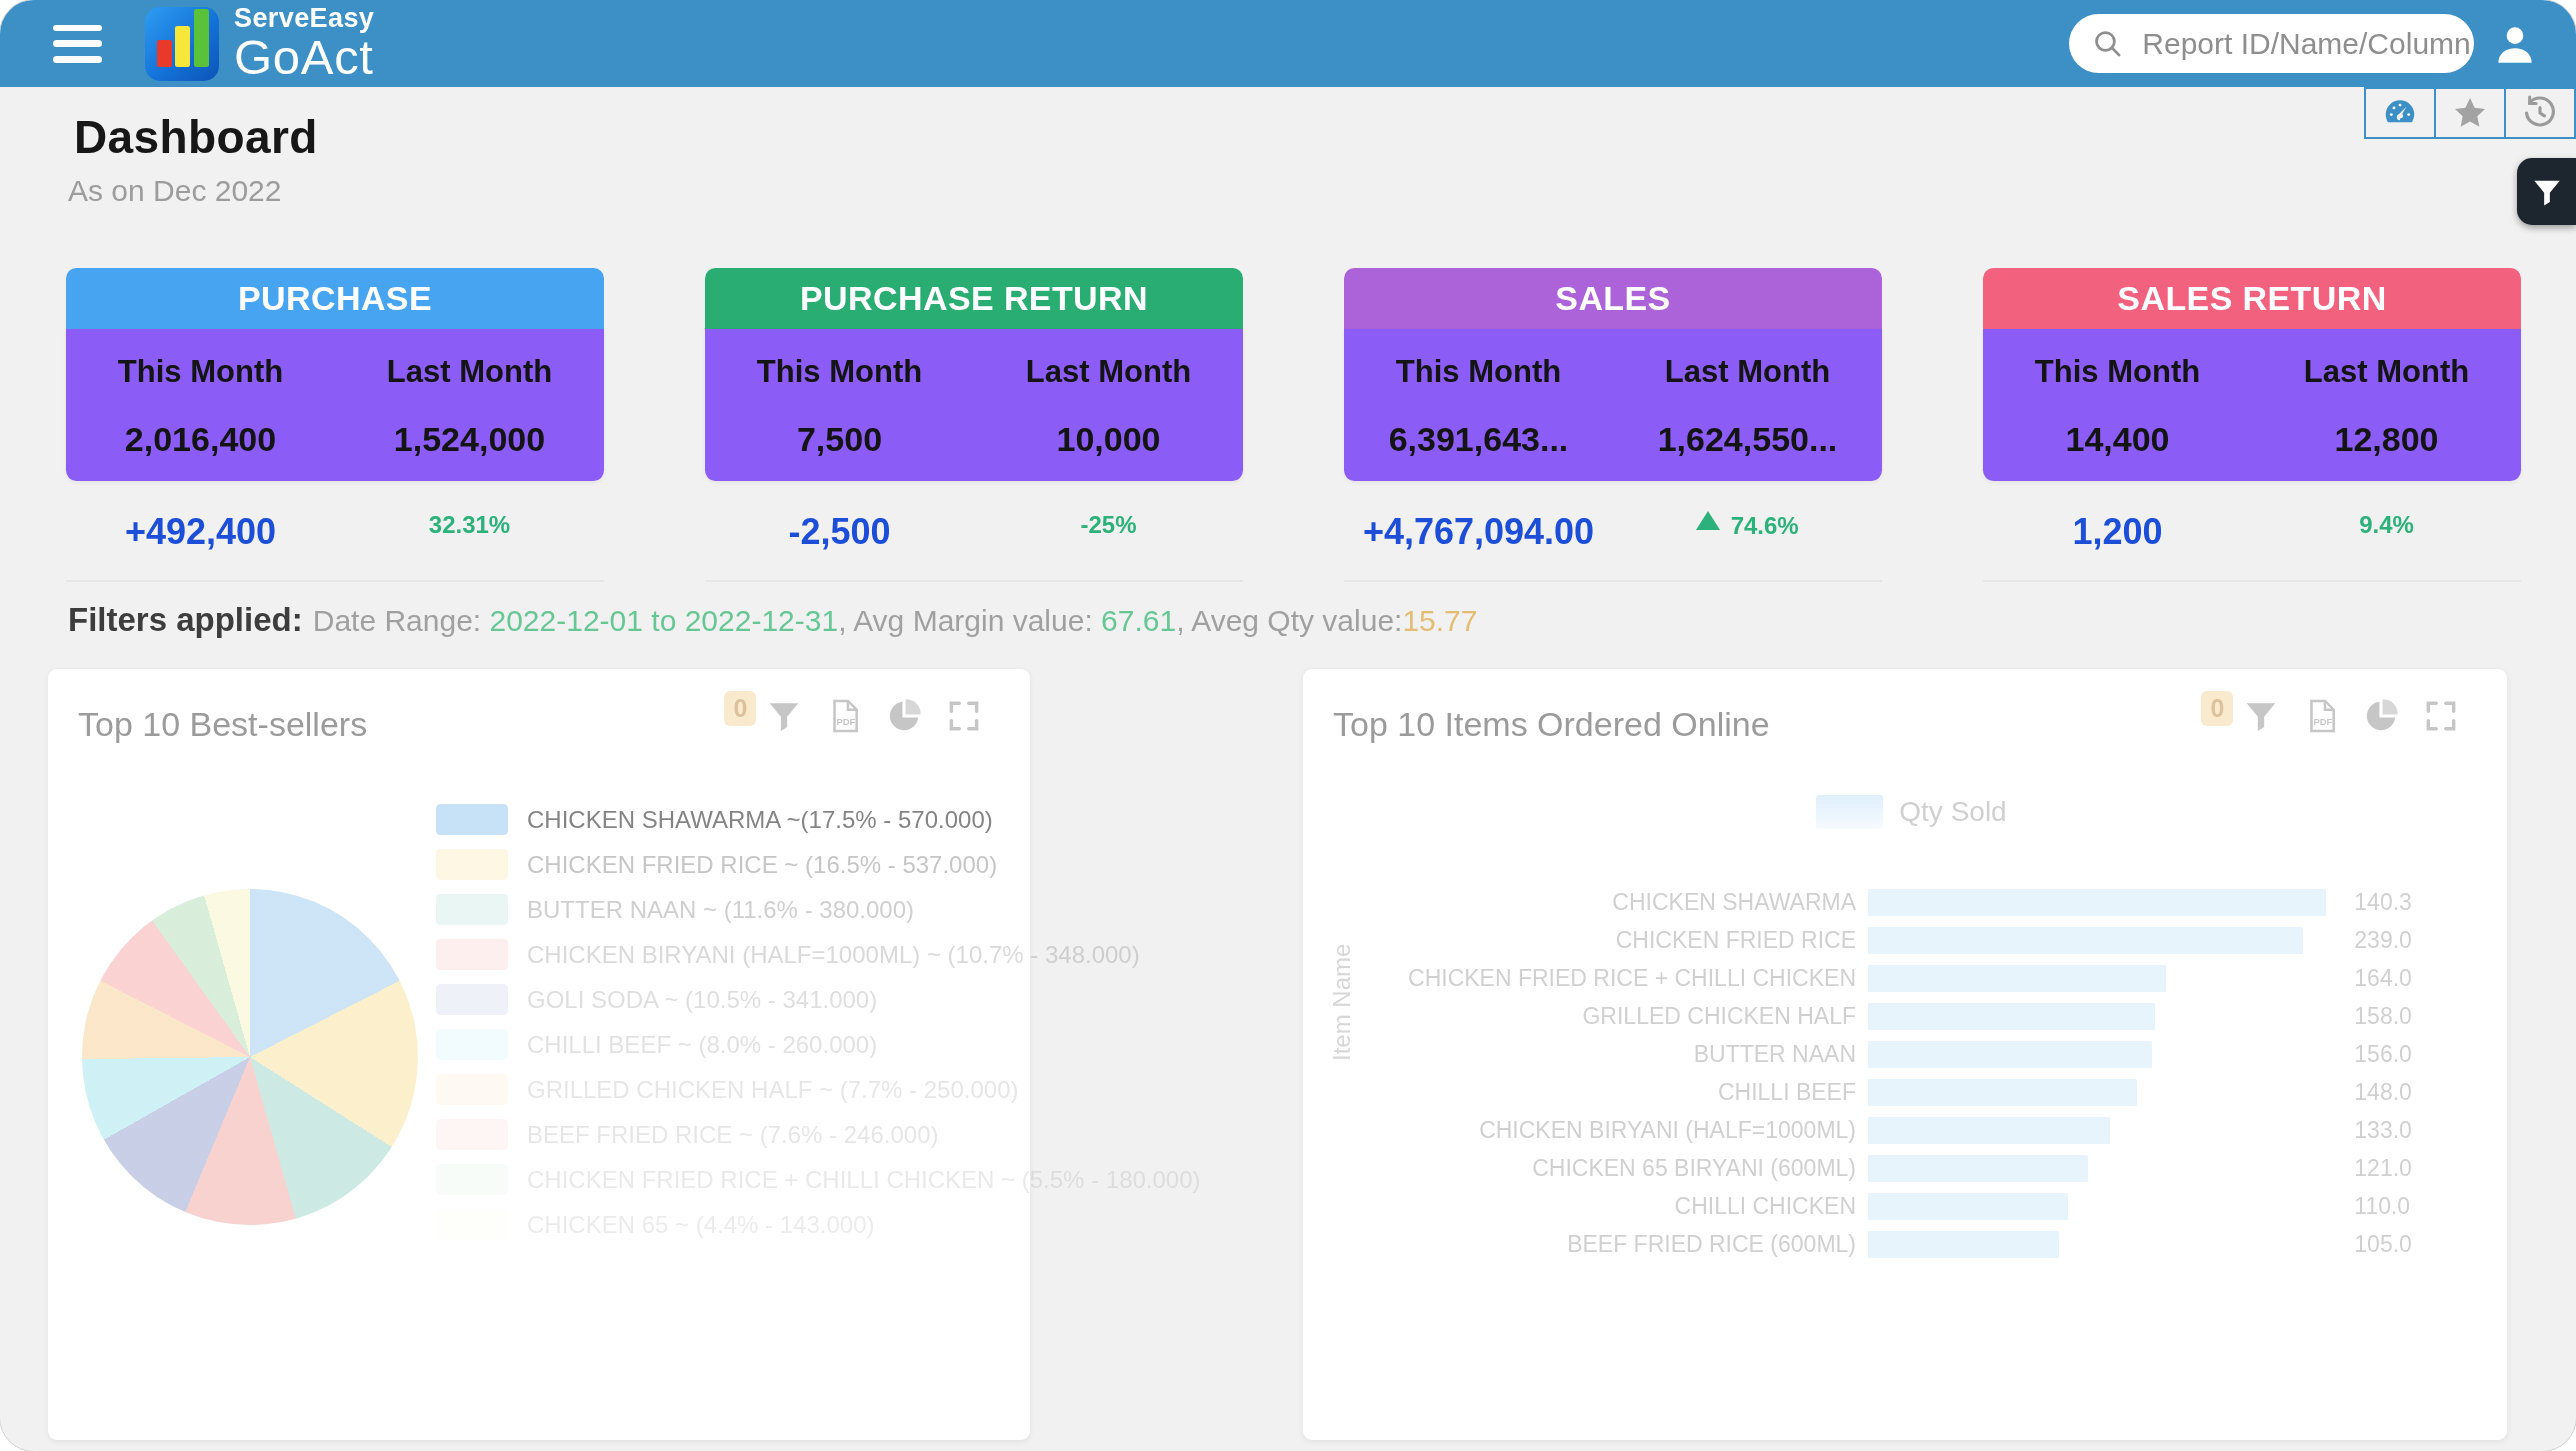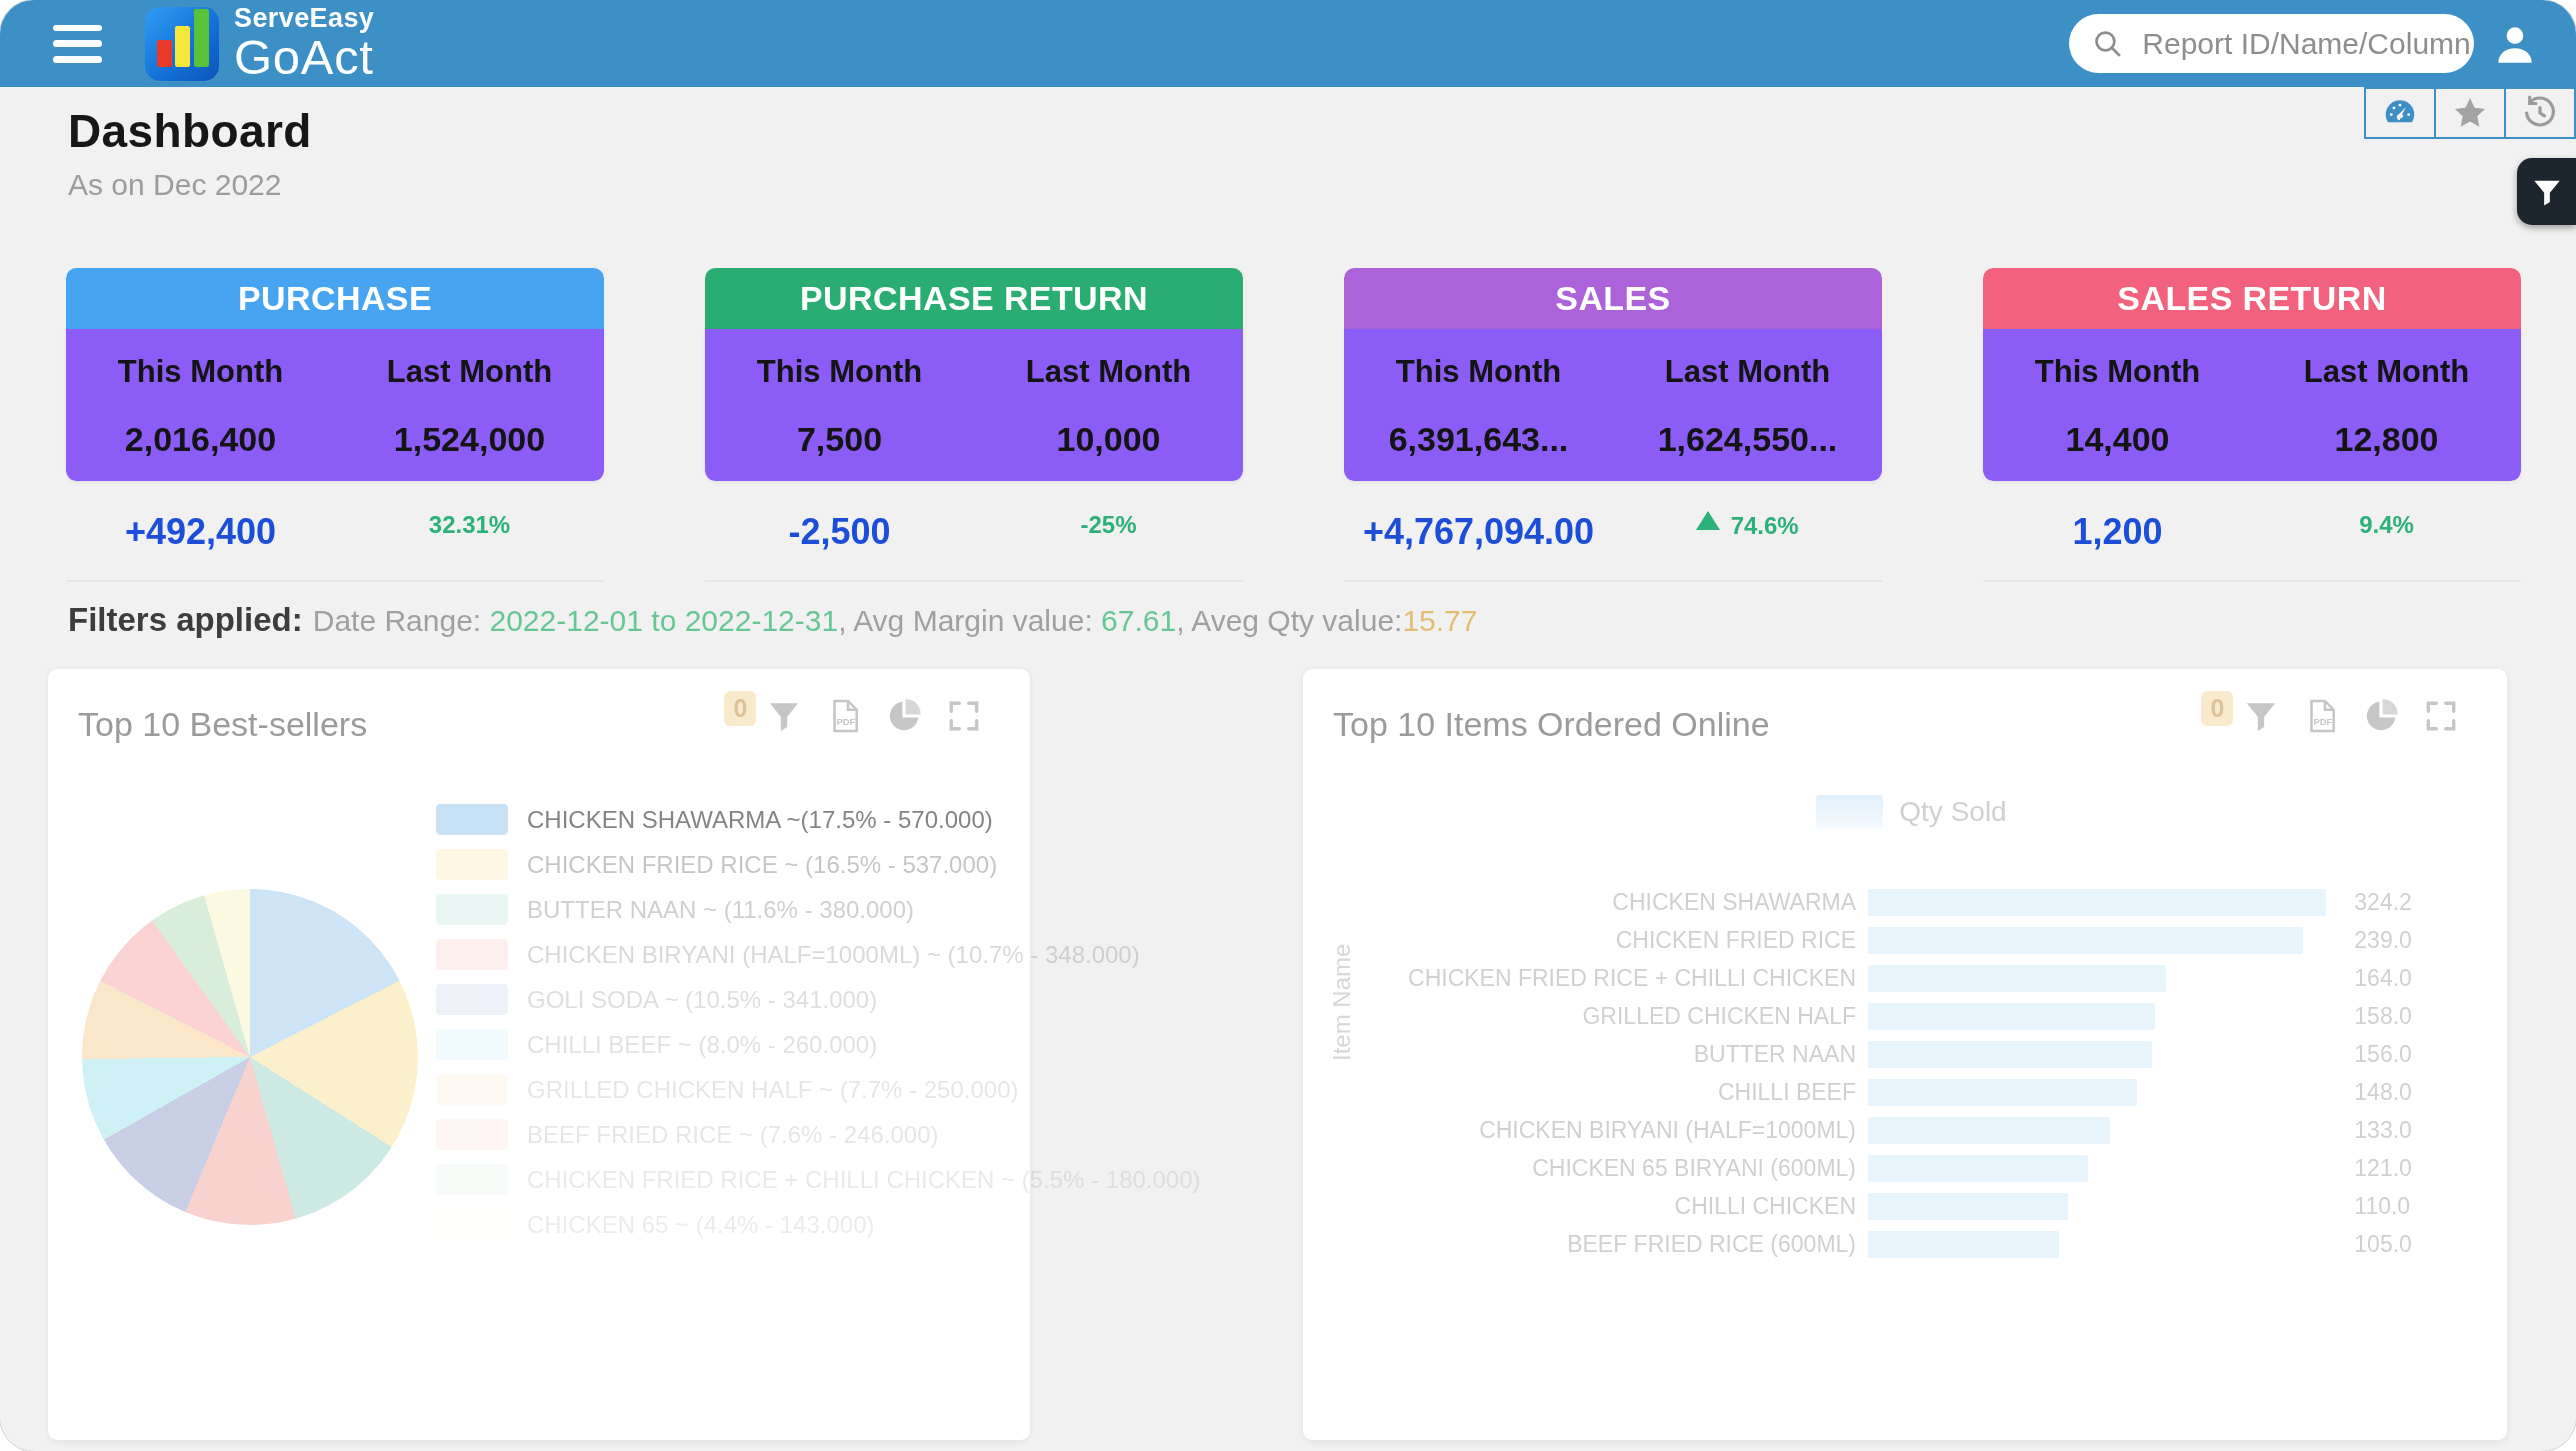--- a/index.html
+++ b/index.html
@@ -32,21 +32,21 @@
   .ic-gauge{color:#3d90c6;}
   .ic-star{color:#a3a3a3;}
   .ic-history{color:#9b9b9b;}
 
   
   .filter-fab{position:absolute;top:158px;right:0;width:59px;height:67px;background:#1d262e;border-radius:15px 0 0 15px;display:flex;align-items:center;justify-content:center;cursor:pointer;box-shadow:0 3px 7.4px rgba(0,0,0,.35);}
   .filter-fab svg{width:34px;height:34px;color:#fff;}
 
   
   .title-block{position:absolute;left:68px;top:104px;}
-  .title-block h1{margin:0;font-size:46px;font-weight:bold;color:#171717;letter-spacing:0.4px;}
+  .title-block h1{margin:6px;font-size:46px;font-weight:bold;color:#171717;letter-spacing:0.4px;}
   .title-block .sub{margin-top:10.4px;font-size:30px;color:#9c9c9c;}
 
   
   .cards-row{position:absolute;left:66px;top:268px;width:2454px;display:flex;gap:101px;}
   .kpi{width:538px;flex:0 0 auto;}
   .kpi-head{height:61px;border-radius:10.4px 10.4px 0 0;background:var(--accent);display:flex;align-items:center;justify-content:center;color:#fff;font-size:34px;font-weight:bold;letter-spacing:0.4px;}
   .kpi-body{background:#8b5cf6;border-radius:0 0 10.4px 10.4px;height:152px;display:flex;box-shadow:0 1.5px 4.4px rgba(0,0,0,.05);}
   .kpi-col{flex:1;display:flex;flex-direction:column;align-items:center;}
   .kpi-col .lbl{margin-top:25px;font-size:31px;font-weight:bold;color:#141414;}
   .kpi-col .val{margin-top:30px;font-size:34px;font-weight:bold;color:#141414;}
@@ -341,21 +341,21 @@
         <span class="sw"></span>
         <span class="tx">Qty Sold</span>
       </div>
       <div class="ylab">Item Name</div>
       <div class="bars" id="bar-rows">
           <div class="bar-row">
             <span class="bar-label">CHICKEN SHAWARMA</span>
             <span class="bar-track">
               <span class="bar-fill" style="width: 96.9231%;"></span>
             </span>
-            <span class="bar-val">324.2</span>
+            <span class="bar-val">140.3</span>
           </div>
           <div class="bar-row">
             <span class="bar-label">CHICKEN FRIED RICE</span>
             <span class="bar-track">
               <span class="bar-fill" style="width: 91.9231%;"></span>
             </span>
             <span class="bar-val">239.0</span>
           </div>
           <div class="bar-row">
             <span class="bar-label">CHICKEN FRIED RICE + CHILLI CHICKEN</span>

